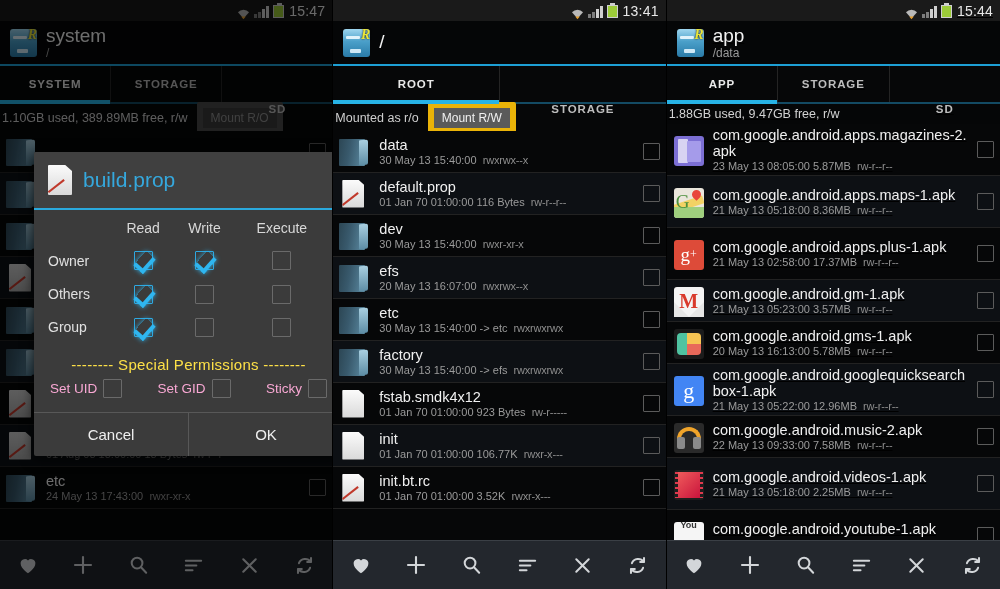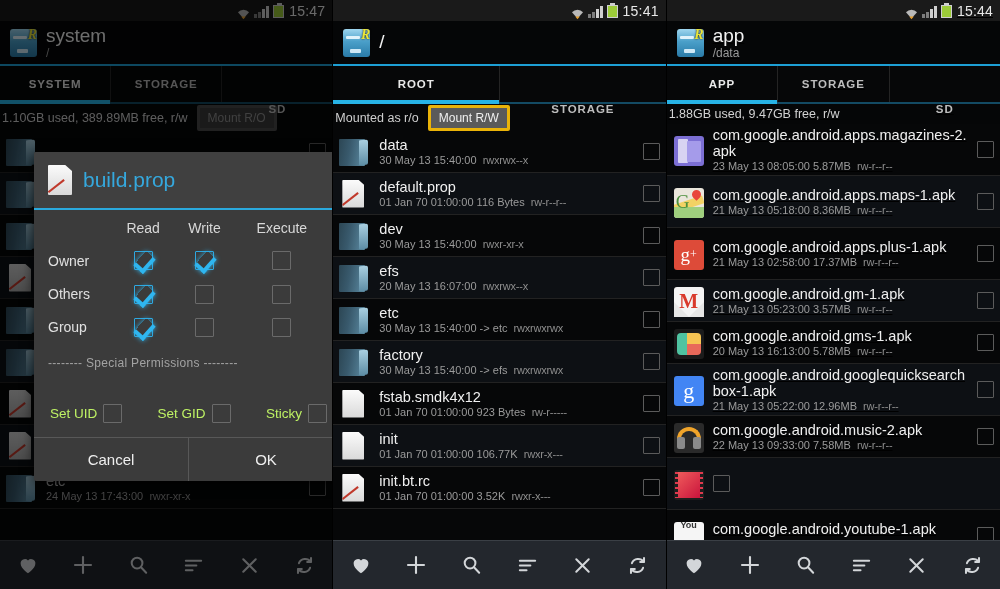--- a/index.html
+++ b/index.html
@@ -82,21 +82,21 @@
   .tabs-rule { height:2px; background:#134a63; flex:0 0 2px; }
 
   
   .mountrow {
     height:27px; display:flex; align-items:center; gap:9px; padding-left:2px;
     flex:0 0 27px; background:#060708;
   }
   .mounttext { color:#cfcfcf; font-size:12.5px; }
   .mountbtn {
     background:#5a5a5a; color:#f0f0f0; font-size:12px;
-    padding:3px 8px; border-radius:2px; border:3px solid #eab308;
+    padding:3px 8px; border-radius:2px; border:6px solid #eab308;
   }
   .mountbtn.dim { background:#3b3b3b; color:#8e8e8e; border-color:#4a4a4a; }
 
   
   .filelist { flex:1 1 auto; overflow:hidden; background:#060708; }
   .row {
     display:flex; align-items:center; gap:8px;
     border-bottom:1px solid #222; padding:0 6px 0 4px;
     min-height:42px; position:relative;
   }
@@ -172,28 +172,28 @@
     width:19px; height:19px; display:inline-block; border:1.5px solid #6a6a6a;
     background:#3b3b3b; border-radius:1px; position:relative; vertical-align:middle;
   }
   .chk.on { border-color:#2ea8e0; background:transparent; }
   .chk.on:after {
     content:""; position:absolute; left:3px; top:1px; width:9px; height:15px;
     border:solid #2fb6f0; border-width:0 4px 4px 0; transform:rotate(42deg);
     box-shadow:0 0 5px #2fb6f0;
   }
   .special {
-    color:#a3a3a3; font-size:12px; padding:12px 0 4px;
+    text-align:center; color:#fde047; font-size:15px; padding:12px 0 4px;
     letter-spacing:.3px;
   }
   .special-row {
     display:flex; align-items:center; justify-content:space-between;
     padding:2px 2px 12px; gap:4px;
   }
-  .special-row .sp { display:flex; align-items:center; gap:6px; color:#bef264; font-size:13.5px;margin-top:28px; }
+  .special-row .sp { display:flex; align-items:center; gap:6px; color:#f9a8d4; font-size:13.5px; }
   .dlg-foot { display:flex; border-top:1px solid #585858; }
   .dlg-btn {
     flex:1; text-align:center; color:#efefef; font-size:15px; padding:13px 0;
   }
   .dlg-btn.first { border-right:1px solid #585858; }
 
   
   .apk { position:absolute; left:3px; top:3px; width:30px; height:30px; border-radius:3px; }
   .apk.magazines { background:#7c6fd4; }
   .apk.magazines:before{content:"";position:absolute;left:4px;top:3px;width:10px;height:24px;background:#d8d3f2;border-radius:1px;}
@@ -483,21 +483,21 @@
               <path d="M8 13.6 L5.2 10 h5.6 Z" fill="#e59d2a"></path>
             </svg></span>
           <span class="ico-sig">
             <i></i>
             <i></i>
             <i></i>
             <i></i>
           </span>
           <span class="ico-batt"></span>
         </span>
-        <span class="sb-time">15:41</span>
+        <span class="sb-time">13:41</span>
       </div>
       <div class="appbar">
         <span class="appicon">
           <span class="rr">R</span>
         </span>
         <span class="titlewrap">
           <span class="title-main">/</span>
           <span class="title-sub"></span>
         </span>
       </div>
@@ -769,20 +769,24 @@
           <span class="cbox"></span>
         </div>
         <div class="row alt twoline">
           <span class="ic">
             <span class="apk videos">
               <span class="scr"></span>
               <span class="perfL"></span>
               <span class="perfR"></span>
             </span>
           </span>
+          <span class="body">
+            <span class="fname" style="display:block">com.google.android.videos-1.apk</span>
+            <span class="fmeta" style="display:block"><span>21 May 13 05:18:00  2.25MB</span>&nbsp;&nbsp;<span class="perm">rw-r--r--</span></span>
+          </span>
           <span class="cbox"></span>
         </div>
         <div class="row twoline">
           <span class="ic">
             <span class="apk youtube">
               <span class="yt1">You</span>
               <span class="yt2">Tube</span>
             </span>
           </span>
           <span class="body">

